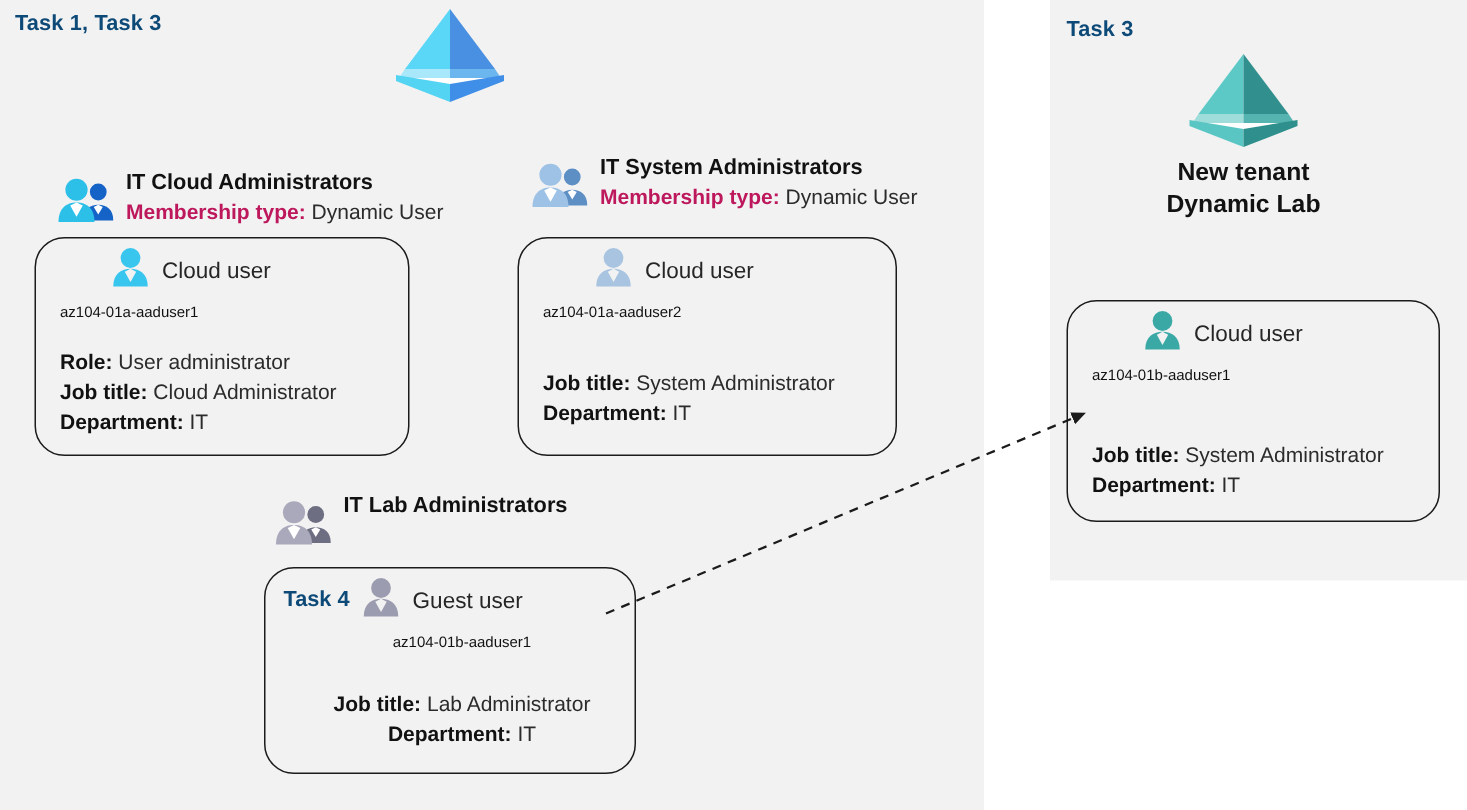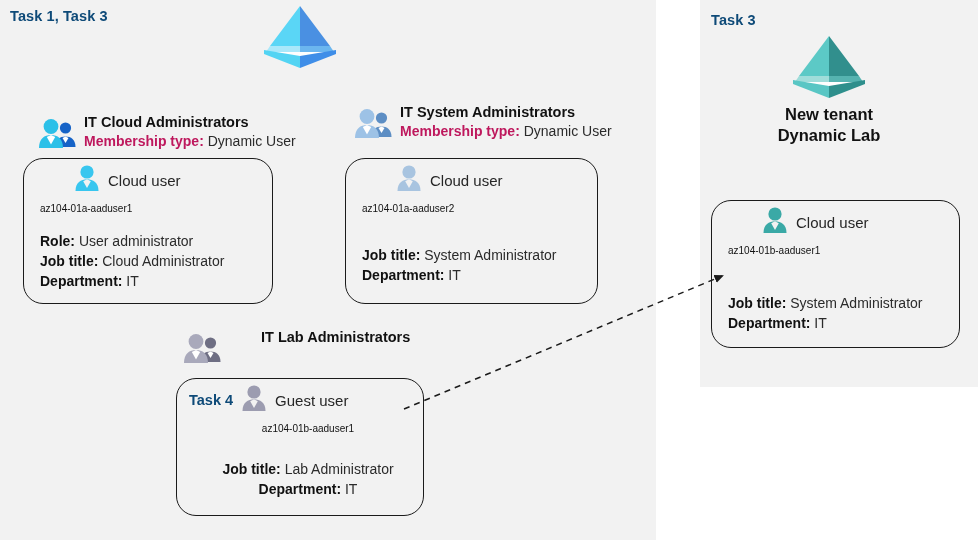--- a/index.html
+++ b/index.html
@@ -222,21 +222,21 @@
       <b>Job title:</b>
       <span>System Administrator</span>
     </div>
     <div class="prop">
       <b>Department:</b>
       <span>IT</span>
     </div>
   </div>
 </div>
 
-<div class="group" style="left:183px; top:328px;gap:32px;">
+<div class="group" style="left:183px; top:328px;">
   <span class="group-icon">
     <svg width="40" height="34" viewBox="0 0 40 34">
       <circle cx="27.5" cy="11" r="5.6" fill="#6e6e83"></circle>
       <path d="M17.5 30 C17.5 22.5 22 19.5 27.5 19.5 C33 19.5 37.5 22.5 37.5 30 Z" fill="#6e6e83"></path>
       <polygon points="27.5,19.5 24.5,21 27.5,26 30.5,21" fill="#ffffff"></polygon>
       <circle cx="13" cy="9.5" r="7.4" fill="#a9a9bb"></circle>
       <path d="M1 31 C1 21.5 6.5 18 13 18 C19.5 18 25 21.5 25 31 Z" fill="#a9a9bb"></path>
       <polygon points="13,18 8.8,20 13,27.5 17.2,20" fill="#ffffff"></polygon>
     </svg>
   </span>

